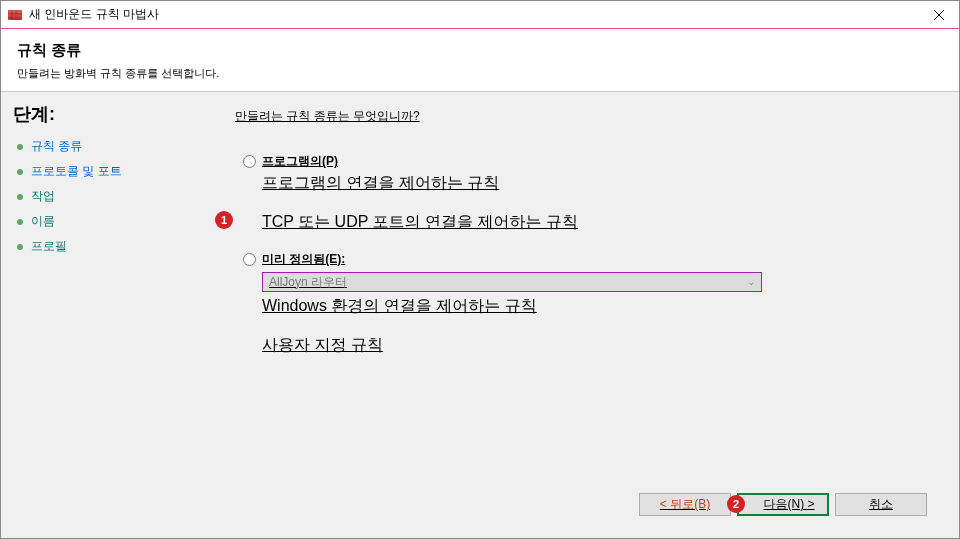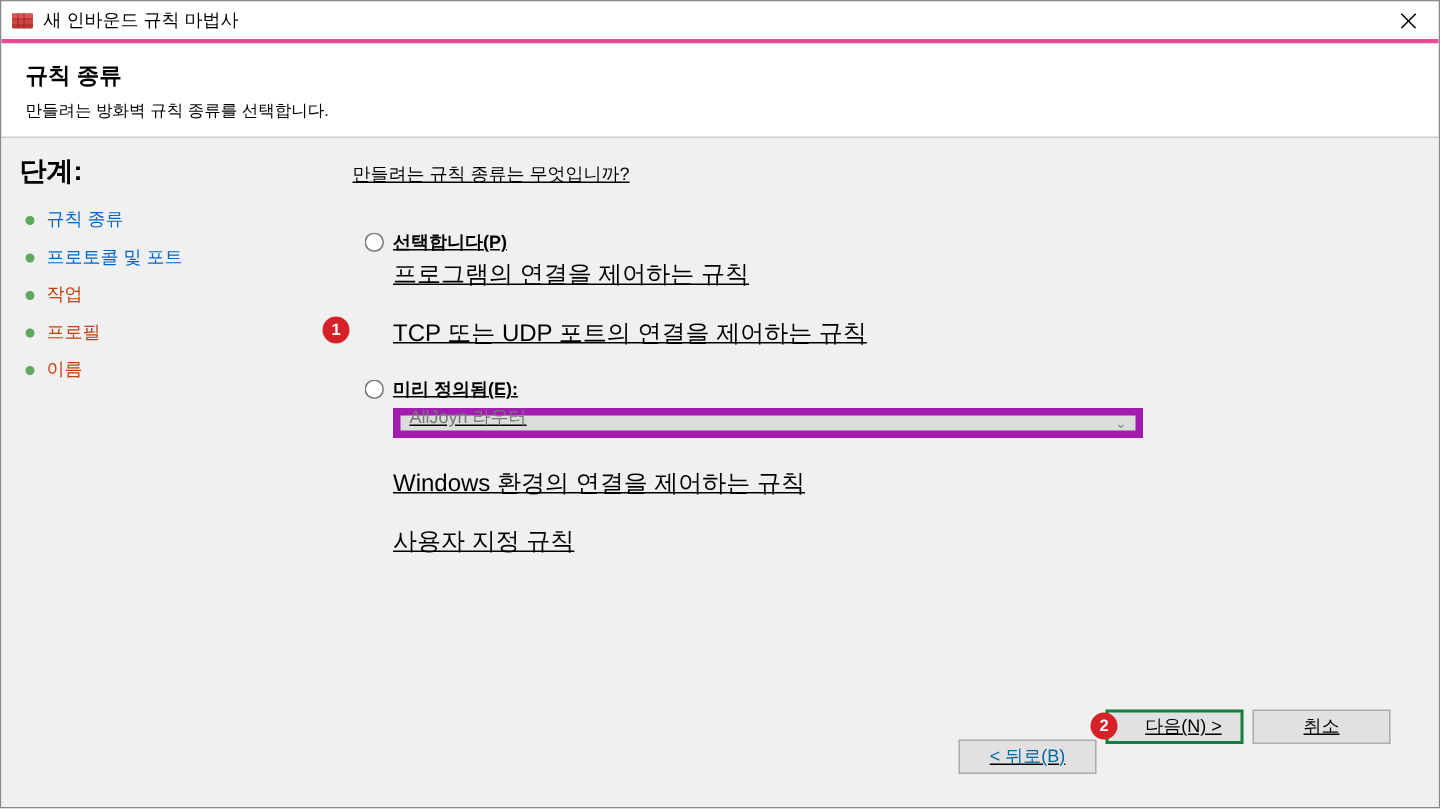--- a/index.html
+++ b/index.html
@@ -19,21 +19,21 @@
       background: #fff;
       display: flex;
       flex-direction: column;
     }
     .titlebar {
       height: 28px;
       display: flex;
       align-items: center;
       padding: 0 6px;
       background: #fff;
-      border-bottom: 3px solid #ec4899;
+      border-bottom: 1px solid #ec4899;
     }
     .titlebar-icon {
       width: 16px;
       height: 16px;
       margin-right: 6px;
     }
     .titlebar-title {
       flex: 1;
       font-size: 12px;
     }
@@ -88,21 +88,21 @@
       border-radius: 50%;
       background: #5fa85f;
       margin-right: 8px;
       margin-left: 4px;
     }
     .step-active .step-label,
     .step-link .step-label {
       color: #0066cc;
     }
     .step-label {
-      color: #c2410c;
+      color: #0f766e;
     }
     .main {
       flex: 1;
       padding: 16px 20px 10px 24px;
       background: #f0f0f0;
       display: flex;
       flex-direction: column;
       text-decoration: underline;
     }
     .question {
@@ -130,27 +130,27 @@
       font-weight: bold;
     }
     .option-desc {
       font-size: 16px;
       margin-left: 19px;
       margin-top: 3px;
     }
     .combo {
       margin-left: 19px;
       margin-top: 4px;
-      margin-bottom: 20px;
+      margin-bottom: 4px;
       width: 500px;
       height: 20px;
       background: #dcdcdc;
-      border: 5px solid #a21caf;
-      display: flex;
-      align-items: flex-end;
+      border: 1px solid #a21caf;
+      display: flex;
+      align-items: center;
       padding: 0 6px;
       color: #777;
       font-size: 12px;
       position: relative;
     }
     .combo-arrow {
       position: absolute;
       right: 6px;
       top: 50%;
       transform: translateY(-50%);
@@ -184,23 +184,22 @@
       height: 23px;
       border: 1px solid #adadad;
       background: #e1e1e1;
       font-size: 12px;
       cursor: pointer;
       display: flex;
       align-items: center;
       justify-content: center;
     }
     .btn.disabled {
-      color: #0369a1;
+      color: #c2410c;
       cursor: default;
-      margin-top: 20px;
     }
     .btn.primary {
       border: 2px solid #15803d;
       background: #e1e1e1;
     }
   </style>
 </head>
 <body>
 
 <div class="window">
@@ -239,37 +238,37 @@
       <div class="step-item step-link">
         <span class="bullet"></span>
         <span class="step-label">프로토콜 및 포트</span>
       </div>
       <div class="step-item">
         <span class="bullet"></span>
         <span class="step-label">작업</span>
       </div>
       <div class="step-item">
         <span class="bullet"></span>
+        <span class="step-label">이름</span>
+      </div>
+      <div class="step-item">
+        <span class="bullet"></span>
         <span class="step-label">프로필</span>
-      </div>
-      <div class="step-item">
-        <span class="bullet"></span>
-        <span class="step-label">이름</span>
       </div>
     </div>
 
     <div class="main">
       <div class="question">만들려는 규칙 종류는 무엇입니까?</div>
 
       <div class="option-group">
 
         <div class="option">
           <div class="option-row">
             <input type="radio" name="ruletype" class="radio" style="">
-            <span class="option-label">선택합니다(P)</span>
+            <span class="option-label">프로그램의(P)</span>
           </div>
           <div class="option-desc">프로그램의 연결을 제어하는 규칙</div>
         </div>
 
         <div class="option" style="position:relative;">
           <div class="annotation" style="left:-28px; top:-1px;">1</div>
           <div class="option-desc">TCP 또는 UDP 포트의 연결을 제어하는 규칙</div>
         </div>
 
         <div class="option">

